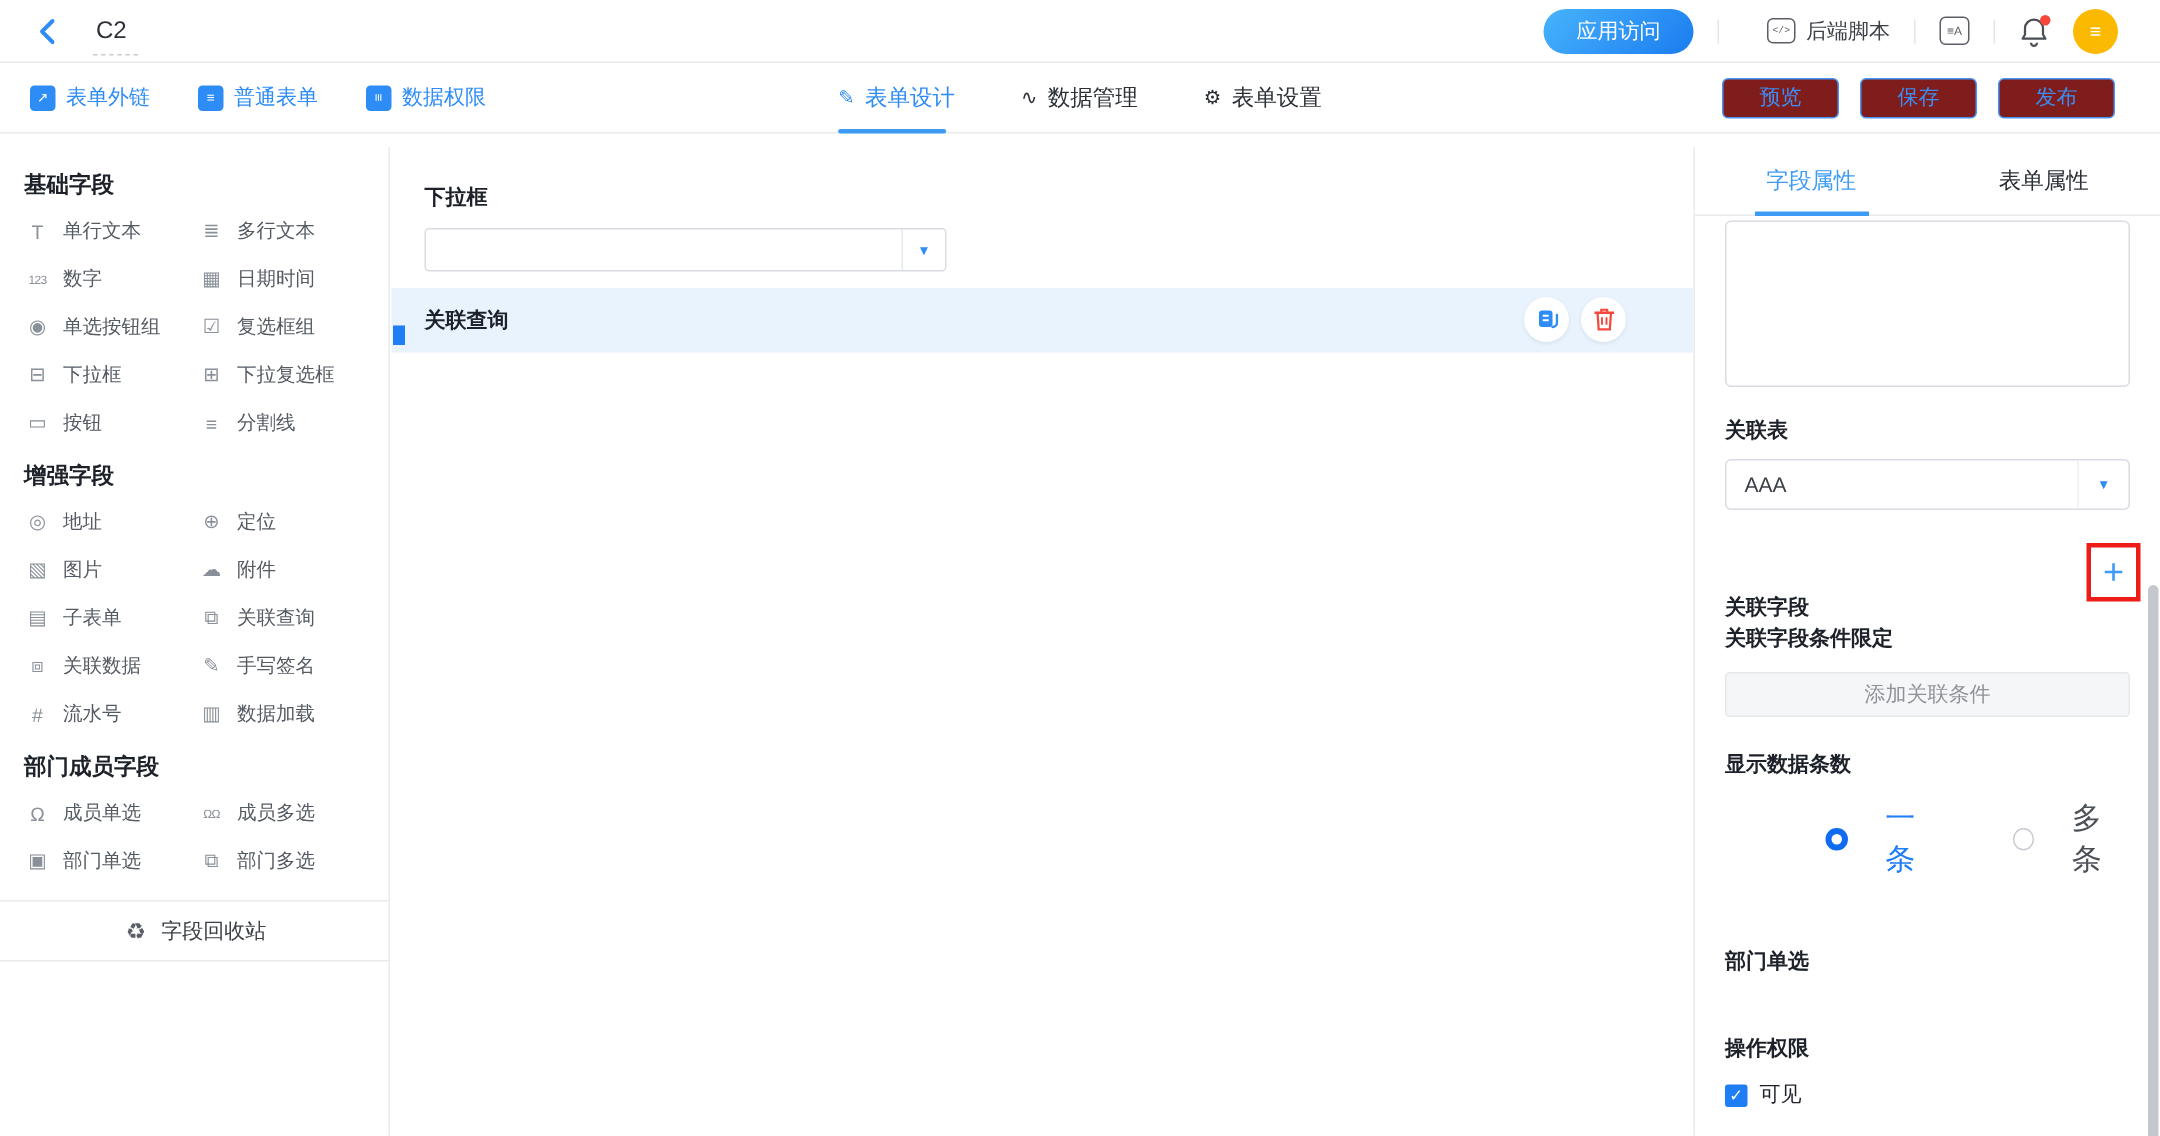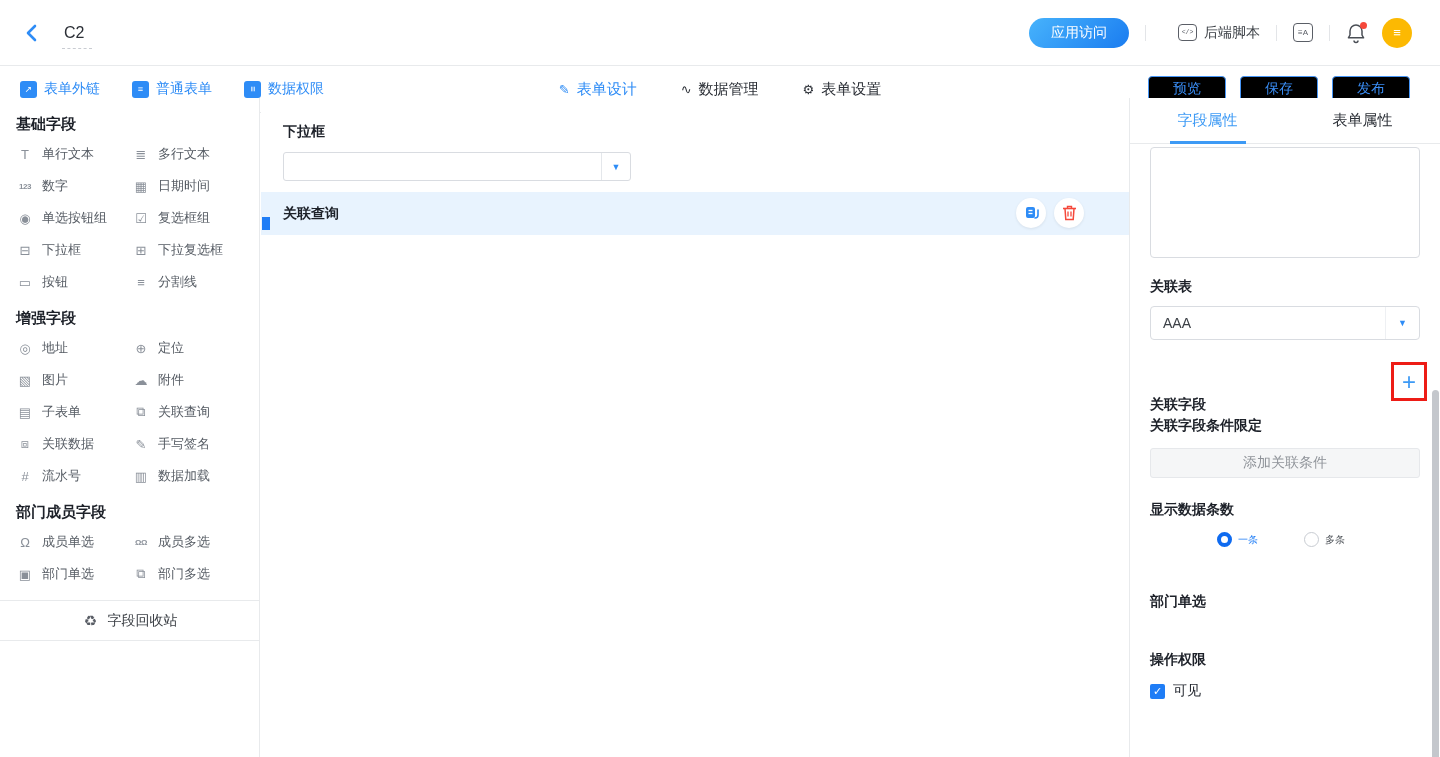--- a/index.html
+++ b/index.html
@@ -1,20 +1,20 @@
 <!DOCTYPE html>
 <html><head>
 <meta charset="utf-8">
 <style>
   * { margin:0; padding:0; box-sizing:border-box; }
   html,body { width:1440px; height:757px; overflow:hidden; background:#fff;
     font-family:"Liberation Sans","DejaVu Sans",sans-serif; color:#1d2129; }
 
   
-  .header { height:66px; display:flex; align-items:center; justify-content:space-between;
+  .header { height:42px; display:flex; align-items:center; justify-content:space-between;
     border-bottom:1px solid #e8eaec; padding:0 28px 0 24px; position:relative; }
   .header-left { display:flex; align-items:center; gap:20px; }
   .back-btn { width:20px; height:20px; display:flex; align-items:center; cursor:pointer; }
   .title-wrap { position:relative; }
   .app-title { font-size:16px; color:#2b2f36; }
   .title-dash { position:absolute; left:-2px; bottom:-7px; width:30px; border-bottom:1px dashed #c9ccd2; }
   .header-right { display:flex; align-items:center; gap:16px; }
   .pill-btn { height:30px; padding:0 22px; border-radius:16px; border:none; color:#fff; font-size:14px;
     background:linear-gradient(135deg,#47b3fc,#1a7cf0); cursor:pointer; }
   .v-div { width:1px; height:16px; background:#e3e5e8; }
@@ -36,37 +36,37 @@
   .sq-ico { width:17px; height:17px; background:#2e8cf6; border-radius:3px; color:#fff; font-size:9px;
     display:flex; align-items:center; justify-content:center; }
   .tb-tabs { position:absolute; left:50%; transform:translateX(-50%); display:flex; gap:44px; height:47px; }
   .tb-tab { display:flex; align-items:center; gap:7px; font-size:15px; color:#2b2f36; cursor:pointer;
     position:relative; height:47px; }
   .tb-tab.active { color:#2e8cf6; }
   .tb-tab.active::after { content:""; position:absolute; left:0; right:6px; bottom:0; height:3px;
     background:#3d9af5; border-radius:2px; }
   .tab-ico { font-size:13px; }
   .tb-actions { display:flex; gap:14px; }
-  .ol-btn { width:78px; height:27px; border:1px solid #4796f7; color:#3a8ef6; background:#000000;
+  .ol-btn { width:78px; height:27px; border:1px solid #4796f7; color:#3a8ef6; background:#7f1d1d;
     border-radius:4px; font-size:14px; cursor:pointer; }
 
   
   .sidebar { position:absolute; left:0; top:98px; bottom:0; width:260px; border-right:1px solid #e8eaec;
     padding:14px 0 0 16px; background:#fff; }
   .canvas { position:absolute; left:261px; top:98px; bottom:0; right:305px; background:#fff; padding:0 22px; }
   .panel { position:absolute; right:0; top:98px; bottom:0; width:311px; border-left:1px solid #e8eaec; background:#fff; }
 
   
   .sec-title { font-size:15px; font-weight:bold; height:24px; line-height:24px; margin-bottom:2px; color:#1d2129; }
   .sec-title + .fld-grid { margin-bottom:0; }
   .fld-grid { display:grid; grid-template-columns:116px 1fr; }
   .fld-item { height:32px; display:flex; align-items:center; gap:8px; font-size:13px; color:#555b63; cursor:grab; }
   .fi { width:18px; display:inline-flex; justify-content:center; align-items:center; color:#8a9099;
     font-size:13px; flex:none; }
-  .fi.small { font-size:8px; letter-spacing:-0.5px;font-weight:bold; }
+  .fi.small { font-size:8px; letter-spacing:-0.5px; }
   .fi.rot { transform:rotate(90deg); }
   .sec-gap { margin-top:8px; }
   .sb-div { border-top:1px solid #e8eaec; margin:10px 0 0 -16px; }
   .recycle-row { height:40px; margin-left:-16px; display:flex; align-items:center; justify-content:center;
     gap:8px; font-size:14px; color:#3c4046; cursor:pointer; border-bottom:1px solid #e8eaec; }
   .recycle-row .fi { color:#5a5e66; font-size:15px; }
 
   
   .cv-label { margin-top:25px; font-size:14px; font-weight:bold; color:#1d2129; }
   .cv-select { margin-top:11px; width:348px; height:29px; border:1px solid #d9dce1; border-radius:3px;
@@ -100,21 +100,21 @@
   .rel-field-row { margin-top:22px; height:42px; display:flex; align-items:center; justify-content:space-between;
     position:relative; }
   .plus-box { position:absolute; right:-7px; top:0; width:36px; height:39px; border:3px solid #ed1c16;
     display:flex; align-items:center; justify-content:center; }
   .plus-glyph { color:#3d9af5; font-size:24px; font-weight:300; cursor:pointer; line-height:1; }
   .cond-label { margin-top:13px; }
   .gray-btn { margin-top:13px; width:100%; height:30px; background:#f5f6f7; border:1px solid #e6e8eb;
     border-radius:3px; font-size:14px; color:#8f9399; cursor:pointer; }
   .count-label { margin-top:23px; }
   .radio-row { margin-top:13px; display:flex; align-items:center; gap:46px; padding-left:67px; }
-  .radio-item { display:flex; align-items:center; gap:6px; font-size:10px; cursor:pointer; }
+  .radio-item { display:flex; align-items:center; gap:25px; font-size:20px; cursor:pointer; }
   .radio-dot.on { width:15px; height:15px; border-radius:50%; border:4.5px solid #0f6bf0; background:#fff; }
   .radio-dot.off { width:15px; height:15px; border-radius:50%; border:1px solid #c8ccd2; background:#fff; }
   .radio-item.on span.lbl { color:#1f7df6; }
   .radio-item.off span.lbl { color:#4c5157; }
   .ops-label { margin-top:46px; }
   .chk-row { margin-top:13px; display:flex; align-items:center; gap:8px; font-size:14px; cursor:pointer; }
   .chk-off { width:15px; height:15px; border:1px solid #d4d7dc; border-radius:2px; background:#fff; }
   .chk-row.disabled { color:#bfc3c9; cursor:default; }
   .perm-label { margin-top:40px; }
   .chk-on { width:15px; height:15px; border-radius:2px; background:#1f7df6; color:#fff; font-size:11px;

